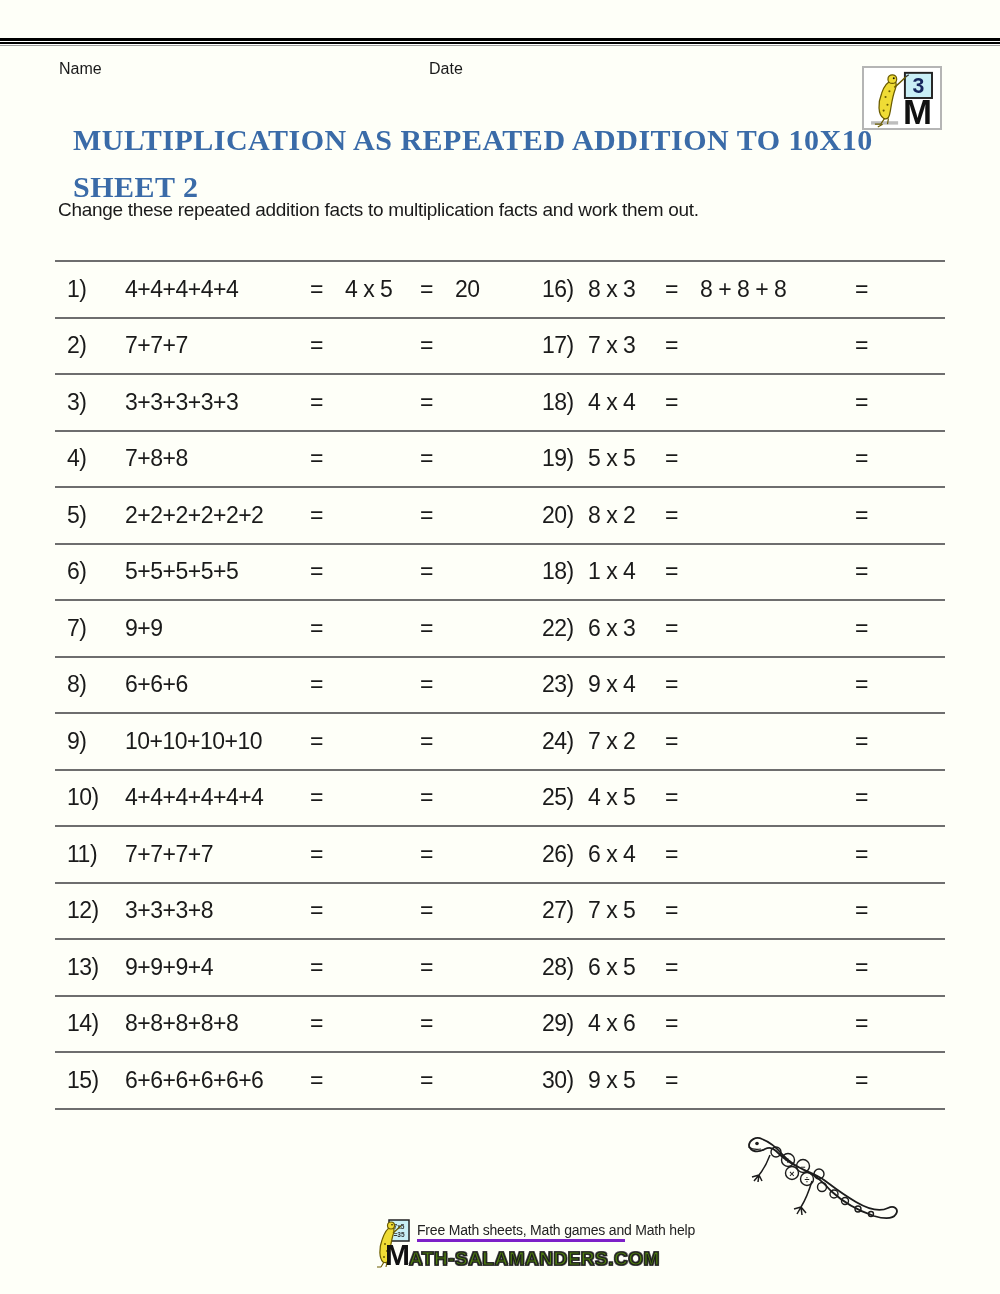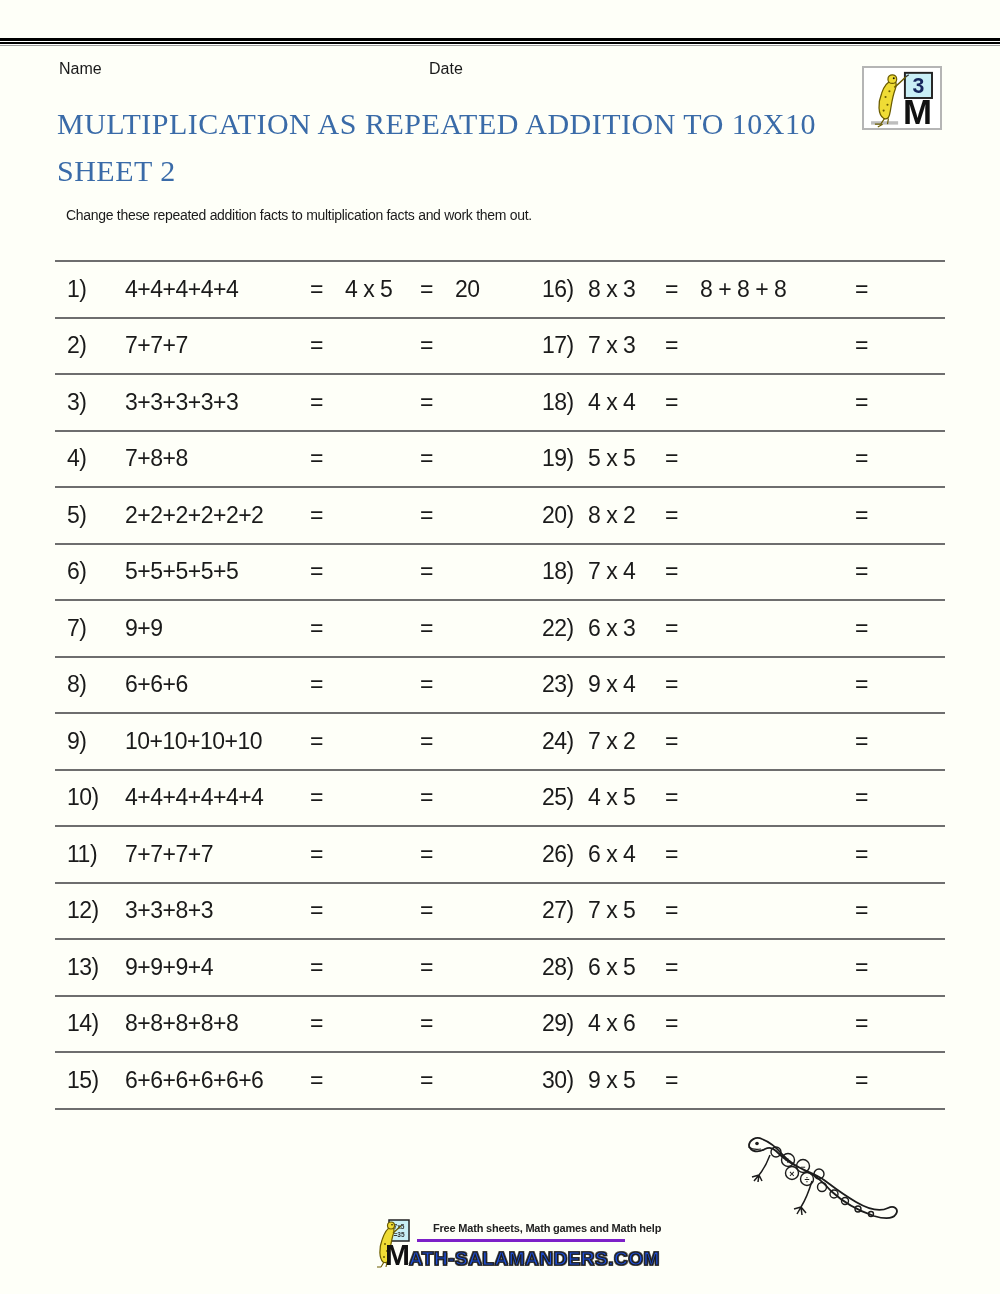--- a/index.html
+++ b/index.html
@@ -31,55 +31,55 @@
   .name-label{position:absolute;left:59px;top:60px;font-size:16px;}
   .date-label{position:absolute;left:410px;top:60px;font-size:16px;margin-left:19px;}
   .logo-box{
     position:absolute;left:862px;top:66px;width:80px;height:64px;
     background:#fff;border:2px solid #b5b5b5;box-sizing:border-box;
   }
   .logo-box svg{display:block;width:100%;height:100%;}
   .page-title{
     position:absolute;left:57px;top:100px;width:830px;
     font-family:"Liberation Serif",serif;
-    font-weight:400;font-size:30px;line-height:47px;
-    color:var(--title-blue);letter-spacing:.5px;margin:0;
+    font-weight:700;font-size:30px;line-height:47px;
+    color:var(--title-blue);letter-spacing:.5px;margin:16px;
   }
   .instruction{
     position:absolute;left:58px;top:199px;width:880px;
-    font-size:14px;letter-spacing:-0.3px;margin:8px;
+    font-size:19px;letter-spacing:-0.3px;margin:0;
   }
   .sheet-table{
     position:absolute;left:55px;top:260px;width:890px;
     border-top:2px solid var(--line-gray);
   }
   .sheet-row{
     display:grid;
     grid-template-columns:70px 185px 35px 75px 35px 50px 25px 58px 77px 35px 155px 90px;
     align-items:center;
     height:54.5px;
     border-bottom:2px solid var(--line-gray);
     font-size:23px;letter-spacing:-0.5px;
   }
   .cell{white-space:nowrap;}
   .cell.num{padding-left:12px;}
   .lizard{position:absolute;left:740px;top:1133px;width:170px;height:100px;}
   .lizard svg{display:block;width:100%;height:100%;}
   .footer{position:absolute;left:375px;top:1216px;width:280px;height:62px;}
   .f-icon{position:absolute;left:0;top:2px;width:36px;height:52px;}
-  .f-tagline{position:absolute;left:58px;top:6px;font-size:11px;font-weight:700;letter-spacing:-0.2px;color:#222;white-space:nowrap;}
+  .f-tagline{position:absolute;left:42px;top:6px;font-size:14px;font-weight:400;letter-spacing:-0.2px;color:#222;white-space:nowrap;}
   .f-rule{position:absolute;left:42px;top:23px;width:208px;height:3px;background:var(--footer-purple);}
   .f-brand{position:absolute;left:10px;top:24px;white-space:nowrap;}
   .brand-m{
     font-size:30px;font-weight:900;color:#111;line-height:1;
     font-family:"Liberation Sans",sans-serif;letter-spacing:-1px;
   }
   .brand-rest{
     font-size:19px;font-weight:700;letter-spacing:.5px;
-    color:#1d4ed8;-webkit-text-stroke:1.2px #1c1c1c;
+    color:#4d7c0f;-webkit-text-stroke:1.2px #1c1c1c;
     text-shadow:1px 1px 0 #555,-1px -1px 0 #555,1px -1px 0 #555,-1px 1px 0 #555;
     font-family:"Liberation Sans",sans-serif;
   }
 </style>
 </head>
 <body>
 
 <div class="topbar"></div>
 
 <div class="name-label">Name</div>
@@ -195,21 +195,21 @@
 
   <div class="sheet-row">
     <div class="cell num">6)</div>
     <div class="cell">5+5+5+5+5</div>
     <div class="cell">=</div>
     <div class="cell"></div>
     <div class="cell">=</div>
     <div class="cell"></div>
     <div class="cell"></div>
     <div class="cell num">18)</div>
-    <div class="cell">7 x 4</div>
+    <div class="cell">1 x 4</div>
     <div class="cell">=</div>
     <div class="cell"></div>
     <div class="cell">=</div>
   </div>
 
   <div class="sheet-row">
     <div class="cell num">7)</div>
     <div class="cell">9+9</div>
     <div class="cell">=</div>
     <div class="cell"></div>
@@ -278,21 +278,21 @@
     <div class="cell"></div>
     <div class="cell num">26)</div>
     <div class="cell">6 x 4</div>
     <div class="cell">=</div>
     <div class="cell"></div>
     <div class="cell">=</div>
   </div>
 
   <div class="sheet-row">
     <div class="cell num">12)</div>
-    <div class="cell">3+3+8+3</div>
+    <div class="cell">3+3+3+8</div>
     <div class="cell">=</div>
     <div class="cell"></div>
     <div class="cell">=</div>
     <div class="cell"></div>
     <div class="cell"></div>
     <div class="cell num">27)</div>
     <div class="cell">7 x 5</div>
     <div class="cell">=</div>
     <div class="cell"></div>
     <div class="cell">=</div>

